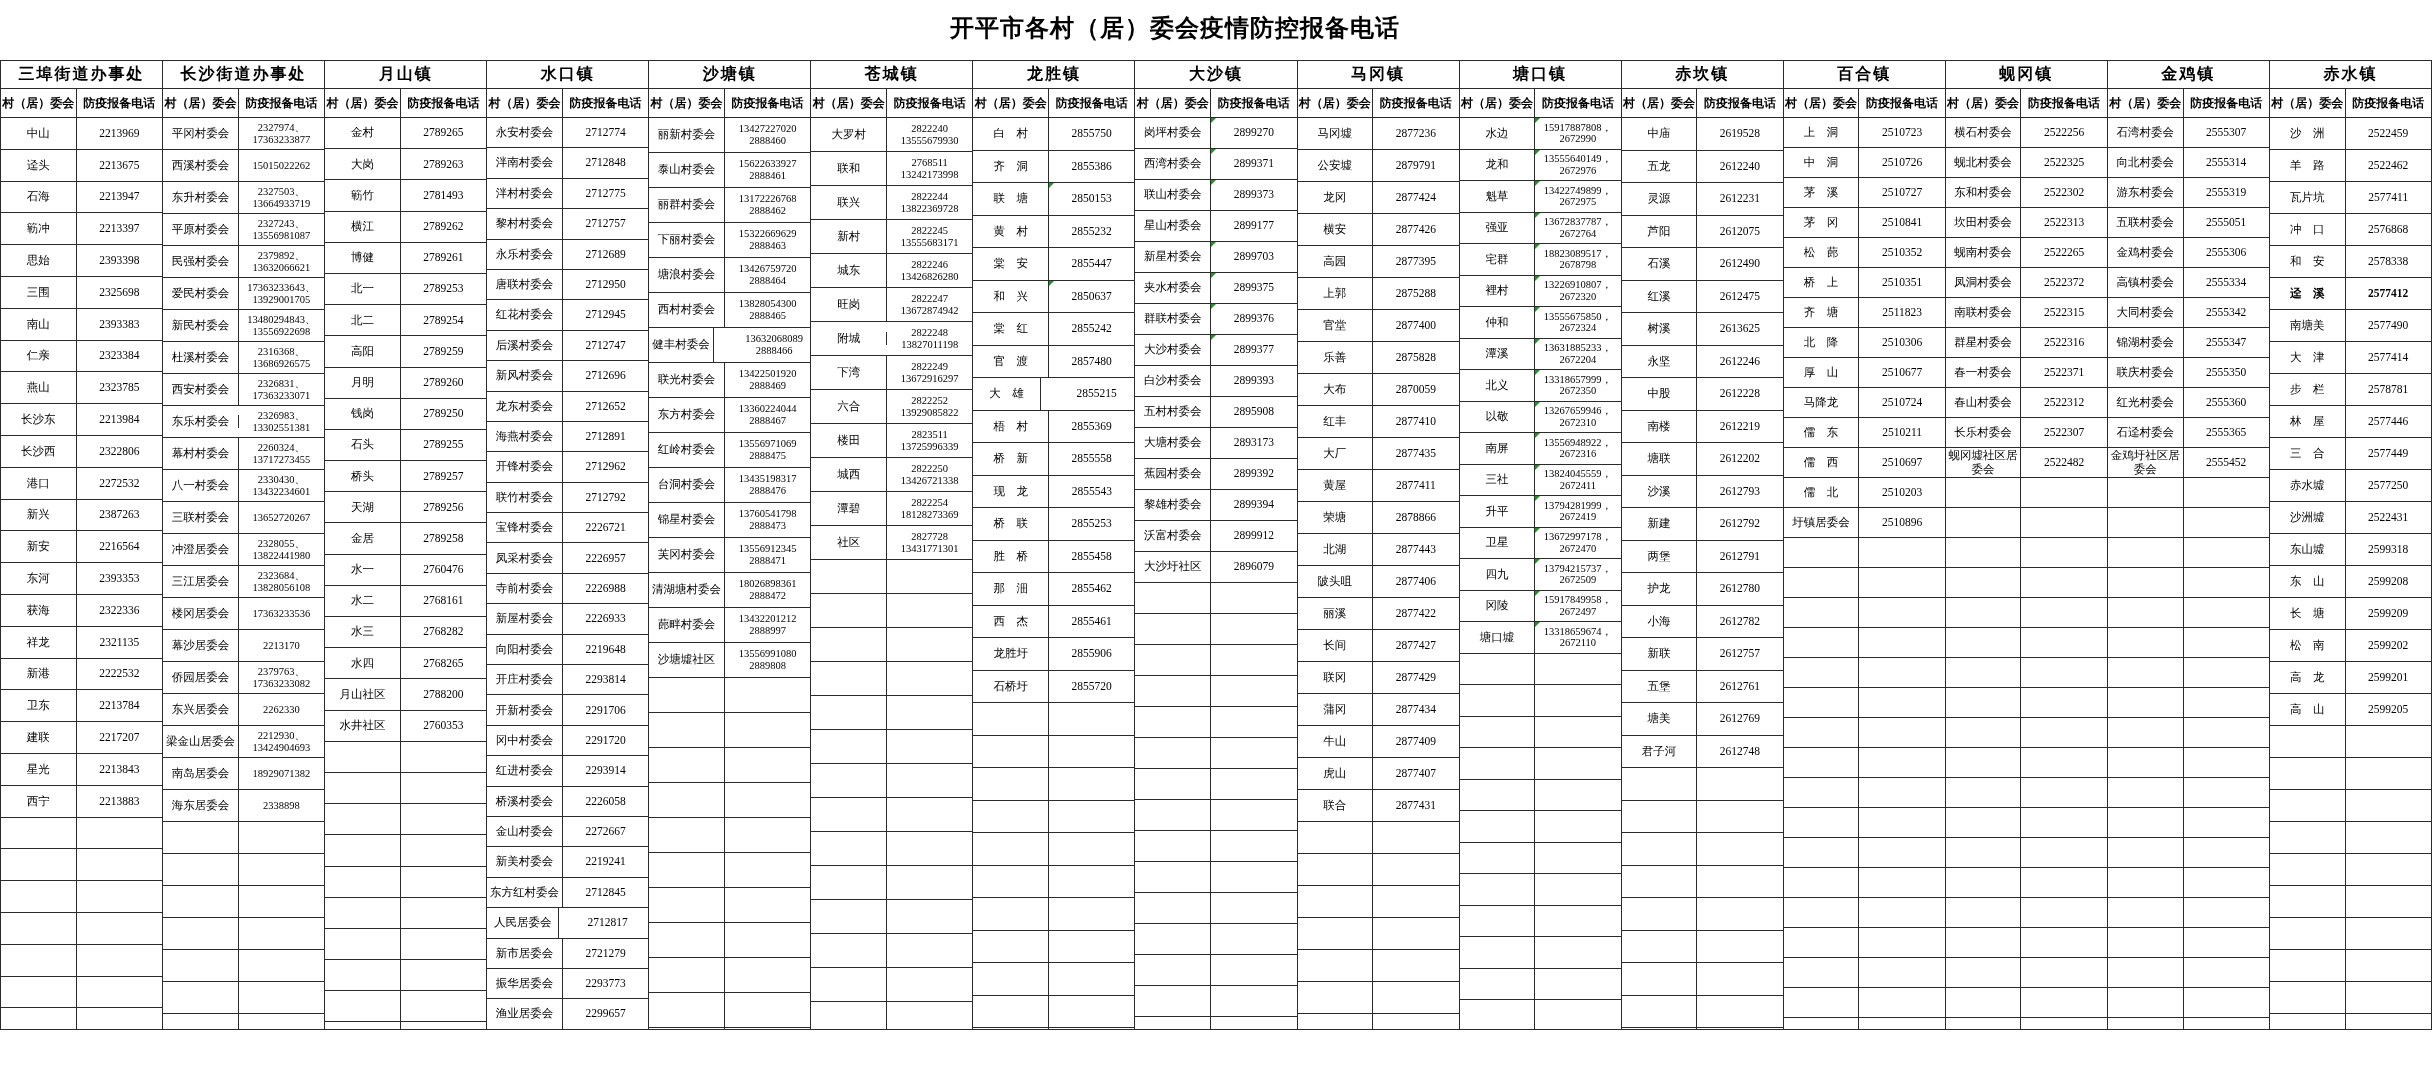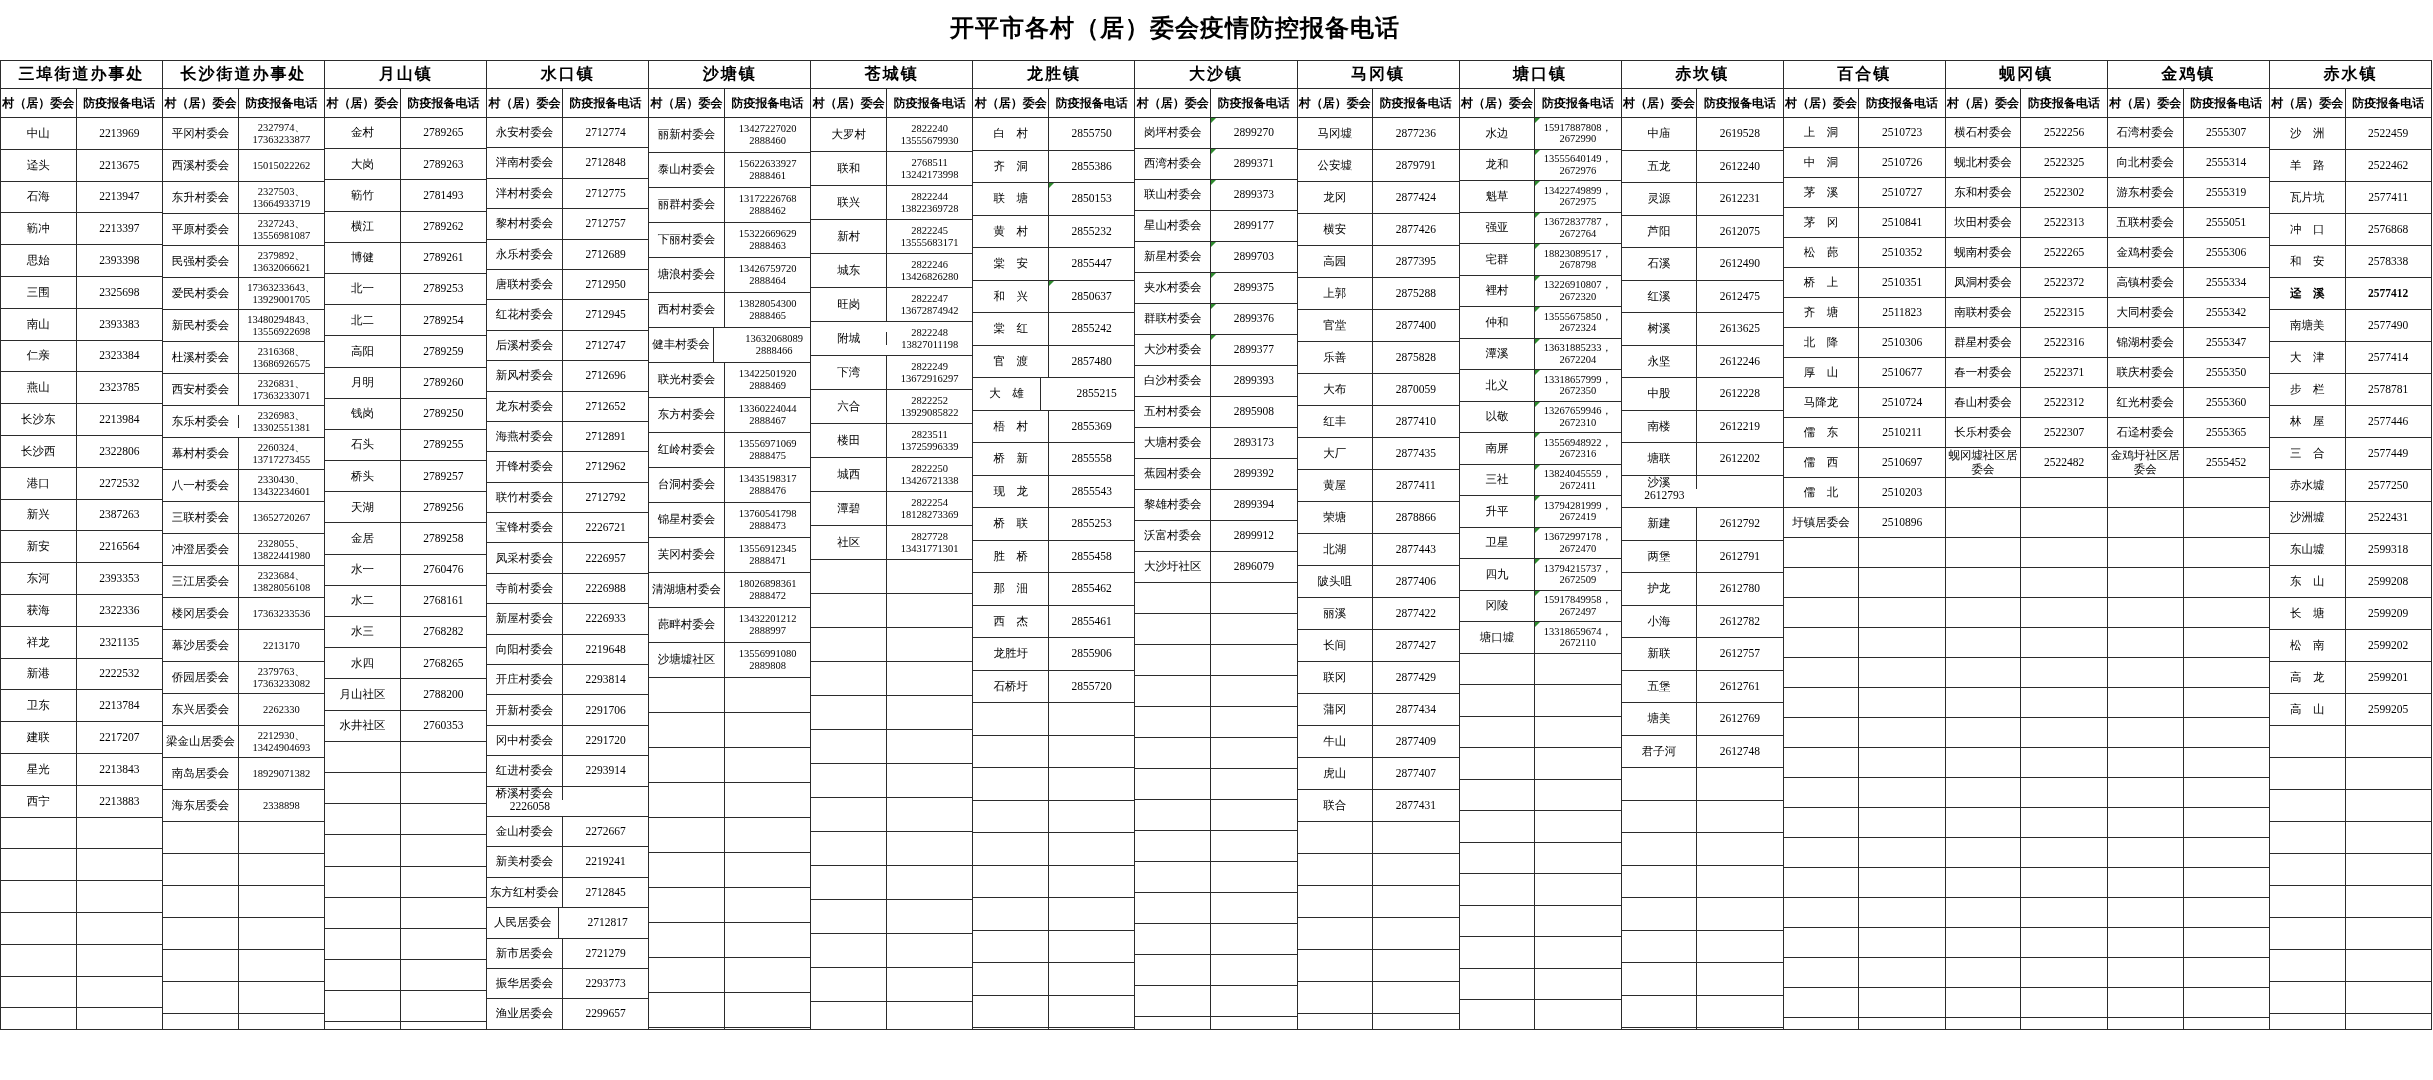--- a/index.html
+++ b/index.html
@@ -705,21 +705,21 @@
           <div class="cell p">
             <span class="ln">2291720</span>
           </div>
         </div>
         <div class="row" style="height: 30.4px;">
           <div class="cell v">红进村委会</div>
           <div class="cell p">
             <span class="ln">2293914</span>
           </div>
         </div>
-        <div class="row" style="height: 30.4px; flex-direction: column;">
+        <div class="row" style="height: 30.4px;">
           <div class="cell v">桥溪村委会</div>
           <div class="cell p">
             <span class="ln">2226058</span>
           </div>
         </div>
         <div class="row" style="height: 30.4px;">
           <div class="cell v">金山村委会</div>
           <div class="cell p">
             <span class="ln">2272667</span>
           </div>
@@ -1814,21 +1814,21 @@
           <div class="cell p">
             <span class="ln">2612219</span>
           </div>
         </div>
         <div class="row" style="height: 32.5px;">
           <div class="cell v">塘联</div>
           <div class="cell p">
             <span class="ln">2612202</span>
           </div>
         </div>
-        <div class="row" style="height: 32.5px; flex-direction: column;">
+        <div class="row" style="height: 32.5px;">
           <div class="cell v">沙溪</div>
           <div class="cell p">
             <span class="ln">2612793</span>
           </div>
         </div>
         <div class="row" style="height: 32.5px;">
           <div class="cell v">新建</div>
           <div class="cell p">
             <span class="ln">2612792</span>
           </div>

